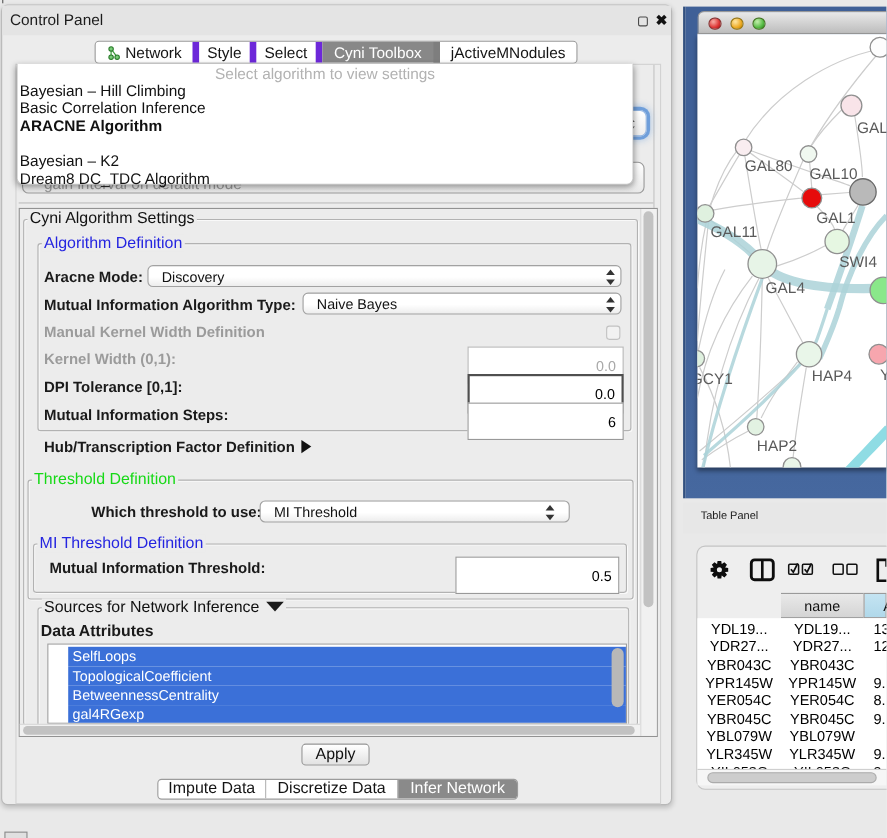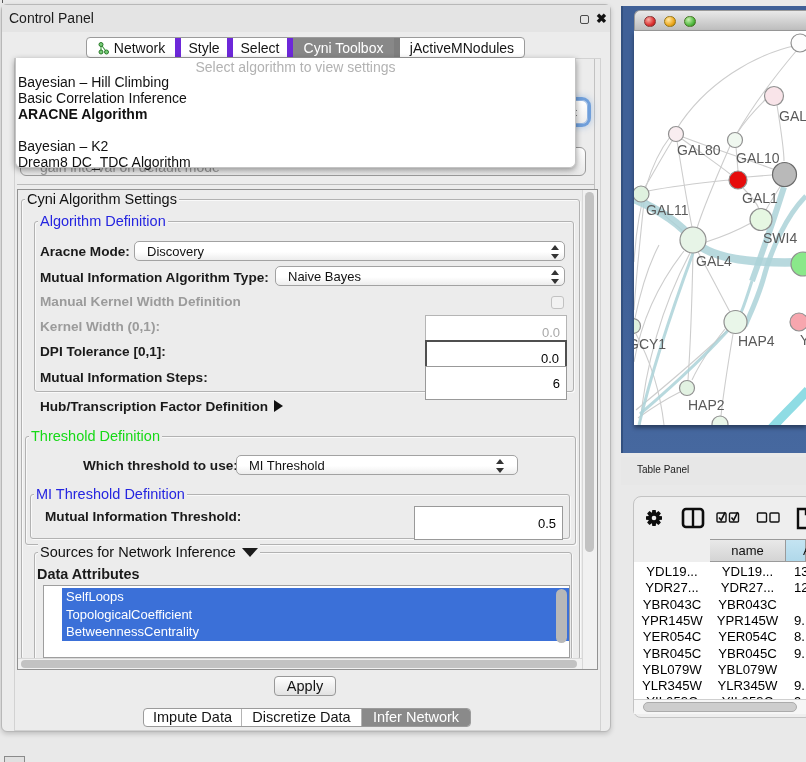--- a/index.html
+++ b/index.html
@@ -339,20 +339,21 @@
 <div class="group" style="left:34px; top:552px; width:538px; height:110px;">
   <span style="color:#111;">Sources for Network Inference <i style="display:inline-block;width:0;height:0;border-top:9px solid #1a1a1a;border-left:8px solid transparent;border-right:8px solid transparent;margin-left:2px;"></i></span>
 </div>
 
 <div class="lbl" style="left:37px; top:566px; font-size:14.4px;">Data Attributes</div>
 
 <div class="abs" id="dalist">
   <div class="item" style="top:2px;">SelfLoops</div>
   <div class="item" style="top:19.5px;">TopologicalCoefficient</div>
   <div class="item" style="top:37px;">BetweennessCentrality</div>
+  <div class="item" style="top:54.5px;">gal4RGexp</div>
   <div class="thumb" style="right:2px; top:3px; width:11px; height:54px; background:#b8b8b8;"></div>
 </div>
 
 <div class="abs" style="left:582px; top:190px; width:15px; height:479px; background:#f1f1f1; border-left:1px solid #d8d8d8;"></div>
 <div class="thumb" style="left:585px; top:192px; width:9px; height:360px; background:#c2c2c2;"></div>
 
 <div class="abs" style="left:18px; top:658px; width:564px; height:11px; background:#f1f1f1; border-top:1px solid #d8d8d8;"></div>
 <div class="thumb" style="left:21px; top:660px; width:556px; height:7.5px; background:#c2c2c2;"></div>
 
 <div class="abs" id="apply">Apply</div>

